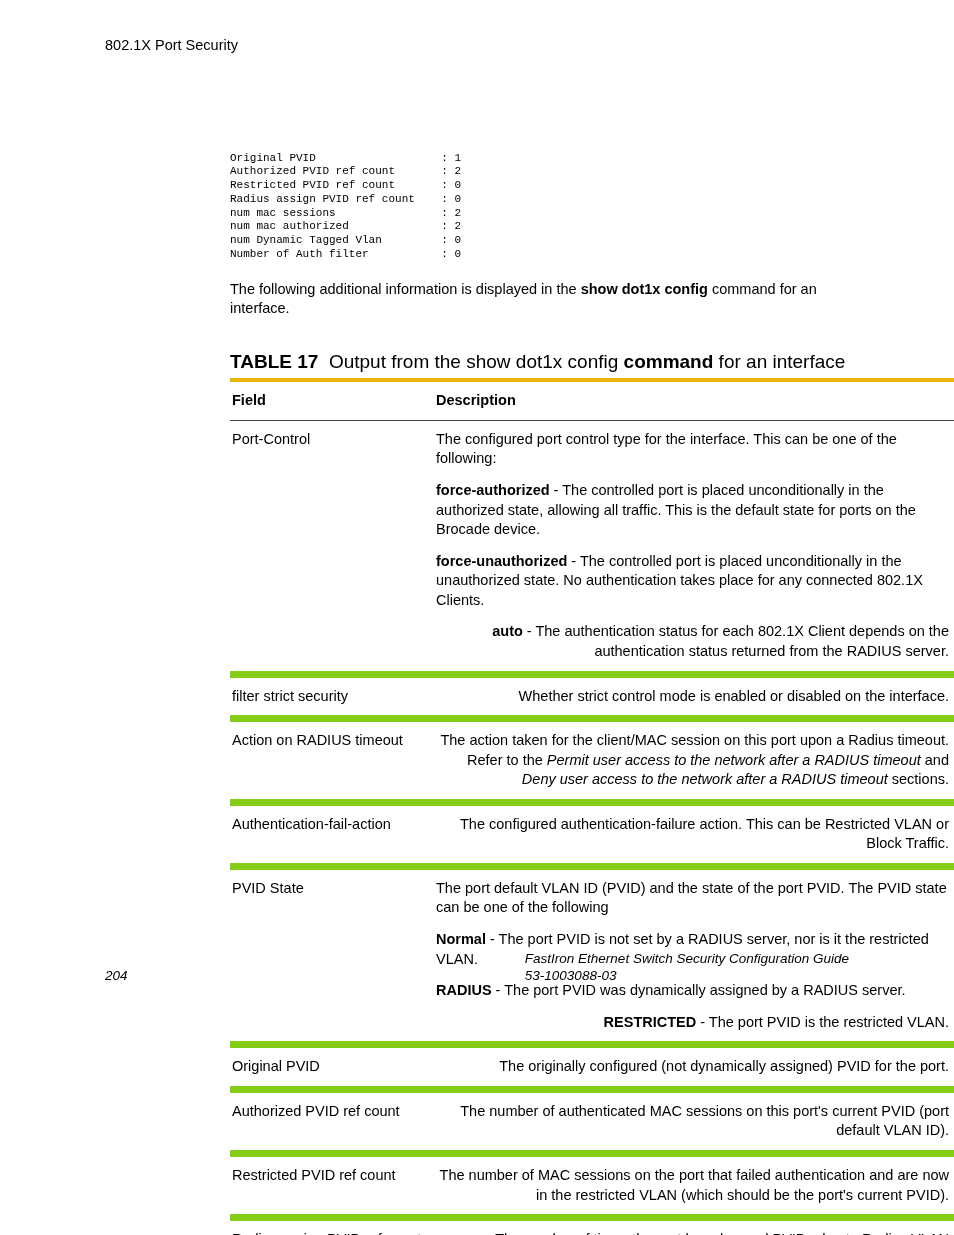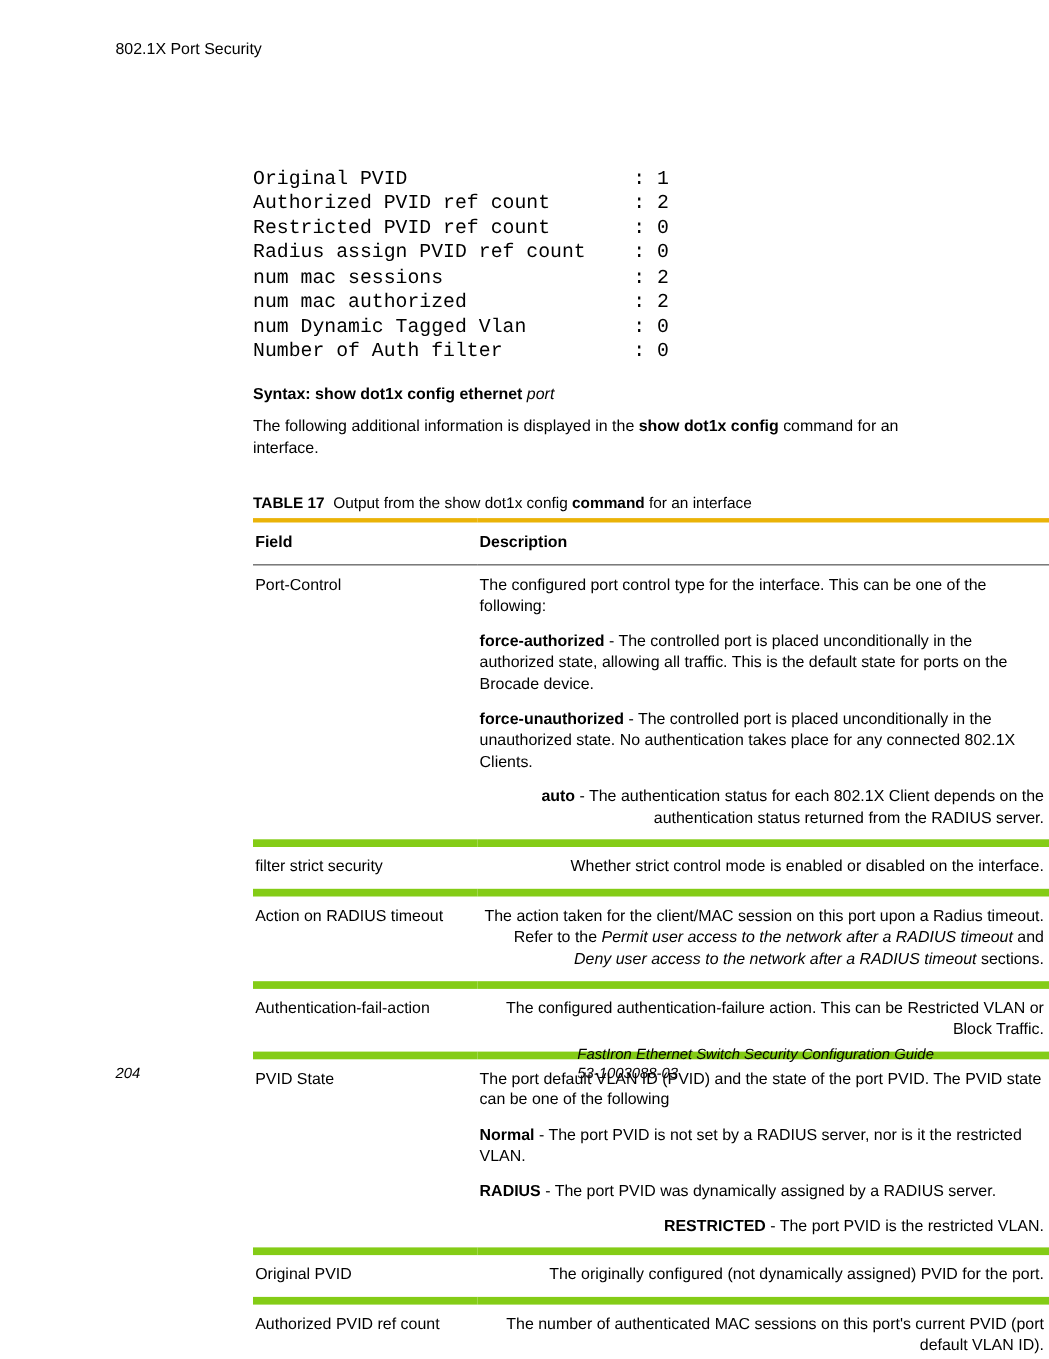--- a/index.html
+++ b/index.html
@@ -20,40 +20,40 @@
     height: 1013px;
     box-sizing: border-box;
     padding: 36px 105px 0 105px;
   }
   .running-head {
     font-size: 14.5px;
     margin-bottom: 96px;
   }
   pre.code {
     font-family: "Courier New", Courier, monospace;
-    font-size: 18px;
+    font-size: 11px;
     line-height: 1.25;
     white-space: pre;
     margin: 0 0 18px 0;
     padding-left: 125px;
   }
   .syntax {
     padding-left: 125px;
     margin-bottom: 10px;
   }
   .syntax .bold { font-weight: bold; }
   .syntax .ital { font-style: italic; }
   .follow {
     padding-left: 125px;
     margin-bottom: 30px;
   }
   .tbl-caption {
     padding-left: 125px;
     margin-bottom: 4px;
-    font-size: 14px;
+    font-size: 19px;
   }
   .tbl-caption .tn { font-weight: bold; }
   .tbl-caption .tc-bold { font-weight: bold; }
   table.output {
     border-collapse: collapse;
     width: 725px;
     margin-left: 125px;
     font-size: 14.5px;
   }
   table.output > tbody > tr > td,
@@ -105,24 +105,20 @@
 
   <pre class="code" id="code-block">Original PVID                   : 1
 Authorized PVID ref count       : 2
 Restricted PVID ref count       : 0
 Radius assign PVID ref count    : 0
 num mac sessions                : 2
 num mac authorized              : 2
 num Dynamic Tagged Vlan         : 0
 Number of Auth filter           : 0</pre>
 
-  <div class="syntax">
-    <span class="bold">Syntax: show dot1x config ethernet</span>
-    <span class="ital">port</span>
-  </div>
 
   <div class="follow">
     <span>The following additional information is displayed in the </span><b>show dot1x config</b><span> command for an interface.</span>
   </div>
 
   <div class="tbl-caption">
     <span class="tn">TABLE 17</span>&nbsp;&nbsp;<span>Output from the show dot1x config </span><span class="tc-bold">command</span><span> for an interface</span>
   </div>
 
   <table class="output">

